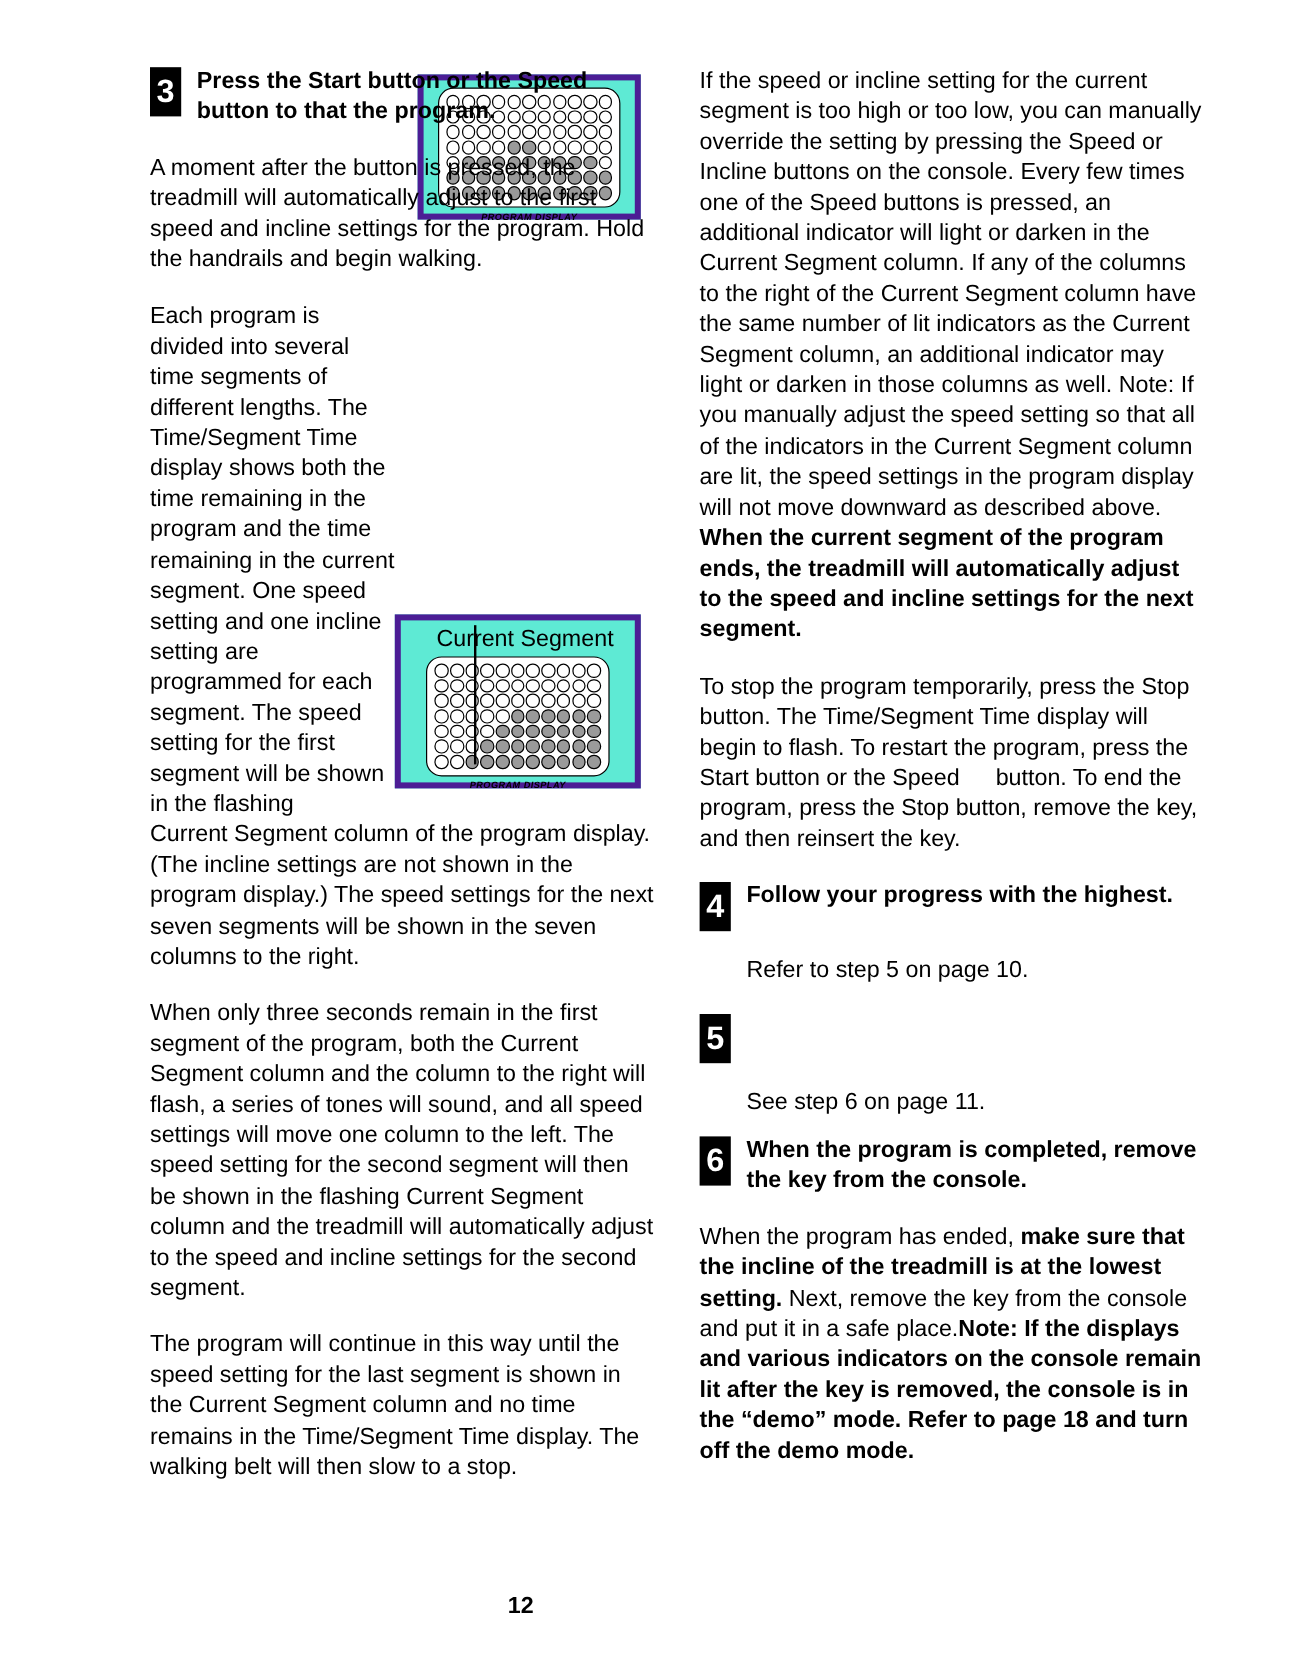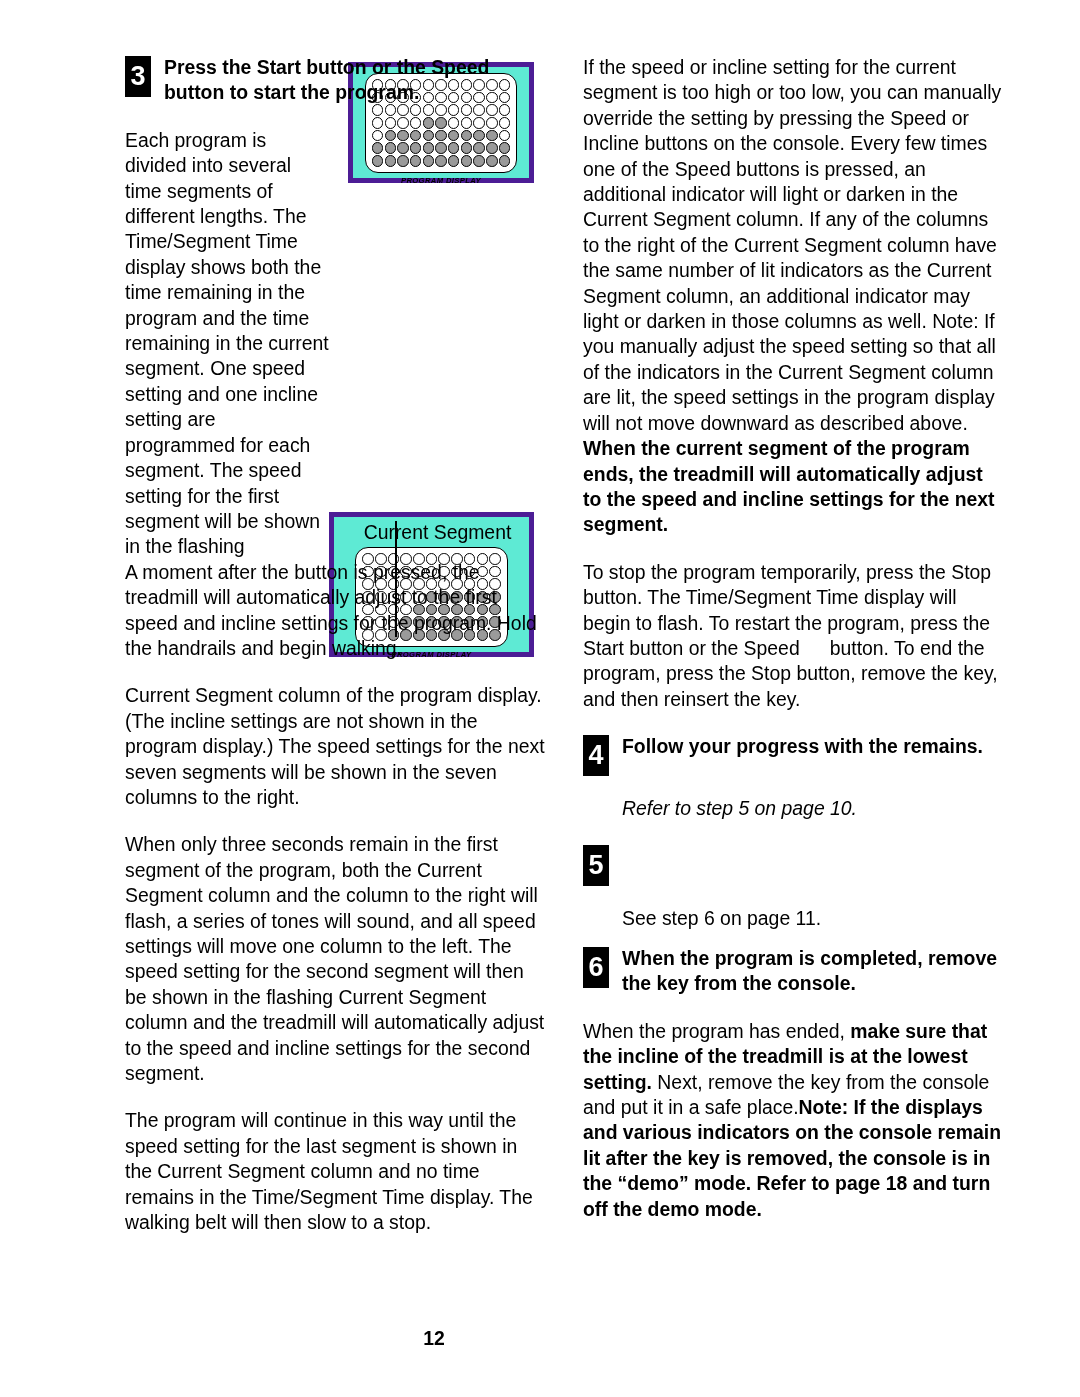--- a/index.html
+++ b/index.html
@@ -341,48 +341,48 @@
       </div>
       <div class="fig-caption">PROGRAM DISPLAY</div>
     </div>
   </div>
 
   <div class="col col-left">
 
 
     <div class="step" style="margin-bottom:22px;">
       <span class="num">3</span>
-      <p class="heading"><span>Press the Start button or the Speed</span><span style="display:inline-block;width:34px;"></span><span>button to start the program.</span></p>
-    </div>
+      <p class="heading"><span>Press the Start button or the Speed</span><span style="display:inline-block;width:34px;"></span><span>button to that the program.</span></p>
+    </div>
+
+    <p class="body">A moment after the button is pressed, the treadmill will automatically adjust to the first speed and incline settings for the program. Hold the handrails and begin walking.</p>
 
     <p class="body tight" style="width:205px;">Each program is divided into several time segments of different lengths. The Time/Segment Time display shows both the time remaining in the program and the time remaining in the current segment. One speed setting and one incline setting are programmed for each segment. The speed setting for the first segment will be shown in the flashing</p>
-
-    <p class="body">A moment after the button is pressed, the treadmill will automatically adjust to the first speed and incline settings for the program. Hold the handrails and begin walking.</p>
 
     <p class="body" style="margin-top:0;">Current Segment column of the program display. (The incline settings are not shown in the program display.) The speed settings for the next seven segments will be shown in the seven columns to the right.</p>
 
     <p class="body">When only three seconds remain in the first segment of the program, both the Current Segment column and the column to the right will flash, a series of tones will sound, and all speed settings will move one column to the left. The speed setting for the second segment will then be shown in the flashing Current Segment column and the treadmill will automatically adjust to the speed and incline settings for the second segment.</p>
 
     <p class="body">The program will continue in this way until the speed setting for the last segment is shown in the Current Segment column and no time remains in the Time/Segment Time display. The walking belt will then slow to a stop.</p>
 
   </div>
 
   <div class="col col-right">
 
 
     <p class="body"><span>If the speed or incline setting for the current segment is too high or too low, you can manually override the setting by pressing the Speed or Incline buttons on the console. Every few times one of the Speed buttons is pressed, an additional indicator will light or darken in the Current Segment column. If any of the columns to the right of the Current Segment column have the same number of lit indicators as the Current Segment column, an additional indicator may light or darken in those columns as well. Note: If you manually adjust the speed setting so that all of the indicators in the Current Segment column are lit, the speed settings in the program display will not move downward as described above.</span>
       <b>When the current segment of the program ends, the treadmill will automatically adjust to the speed and incline settings for the next segment.</b></p>
 
     <p class="body"><span>To stop the program temporarily, press the Stop button. The Time/Segment Time display will begin to flash. To restart the program, press the Start button or the Speed</span><span style="display:inline-block;width:30px;"></span><span>button. To end the program, press the Stop button, remove the key, and then reinsert the key.</span></p>
 
     <div class="step" style="margin-bottom:20px;">
       <span class="num">4</span>
-      <p class="heading">Follow your progress with the remains.</p>
-    </div>
-    <p class="body" style="margin-left:39px;font-style:italic;">Refer to step 5 on page 10.</p>
+      <p class="heading">Follow your progress with the highest.</p>
+    </div>
+    <p class="body" style="margin-left:39px;">Refer to step 5 on page 10.</p>
 
     <div class="step" style="margin-bottom:20px;">
       <span class="num">5</span>
     </div>
     <p class="body" style="margin-left:39px;margin-bottom:15px;">See step 6 on page 11.</p>
 
     <div class="step" style="margin-bottom:22px;">
       <span class="num">6</span>
       <p class="heading">When the program is completed, remove the key from the console.</p>
     </div>

